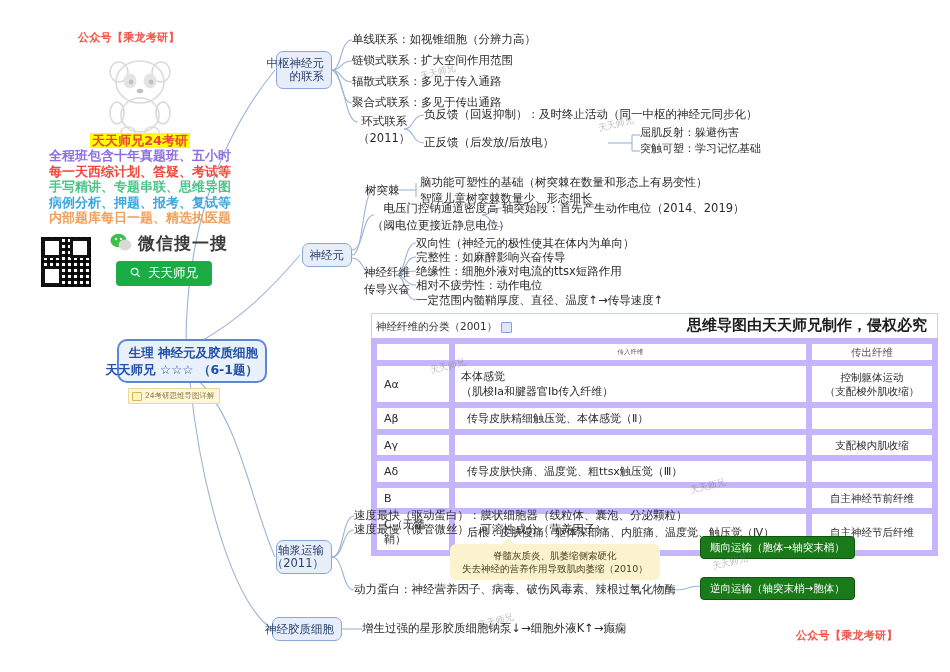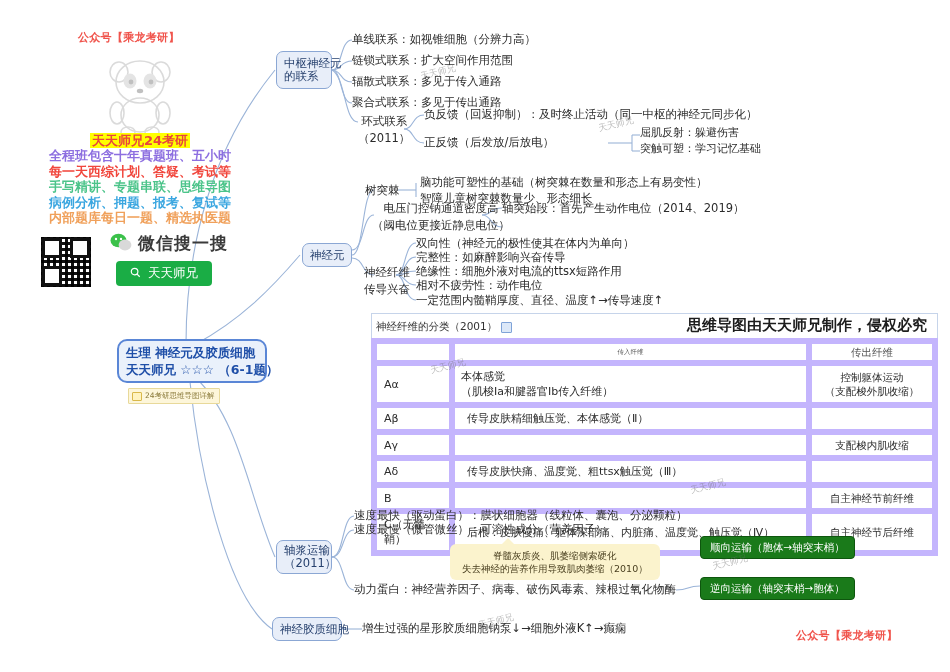--- a/index.html
+++ b/index.html
@@ -51,21 +51,21 @@
     border:3px solid #111;background:#fff;
   }
   .qr:before{left:1px;top:1px;}
   .qr:after{right:1px;top:1px;}
   .qr i{left:1px;bottom:1px;}
 
   
   .node{
     background:#e8eef9;border:1.4px solid #8ba7d4;border-radius:7px;
     color:#27416e;font-size:11.5px;line-height:14px;text-align:center;
-    display:flex;align-items:flex-start;justify-content:center;flex-direction:column;
+    display:flex;align-items:flex-end;justify-content:center;flex-direction:column;
     box-sizing:border-box;padding:3px 7px;white-space:nowrap;
   }
   .node.center{
     background:#eaf1fb;border:2px solid #5a86d6;border-radius:10px;
     color:#1f4fa8;font-weight:bold;font-size:12.5px;line-height:17px;
   }
   .badge{
     background:#fdf6da;border:1px solid #e8d99a;border-radius:1px;
     font-size:7.5px;color:#8a7a3a;padding:2px 4px 2px 3px;
     display:flex;align-items:center;gap:3px;white-space:nowrap;

